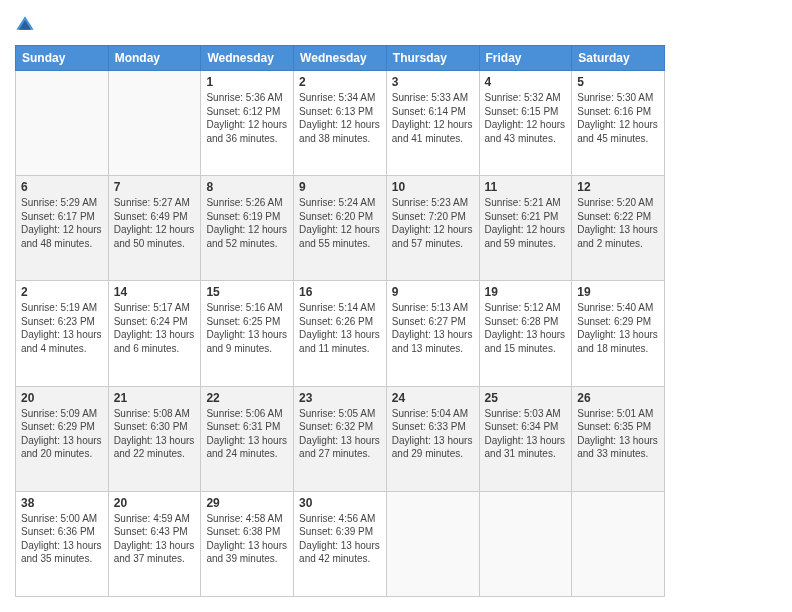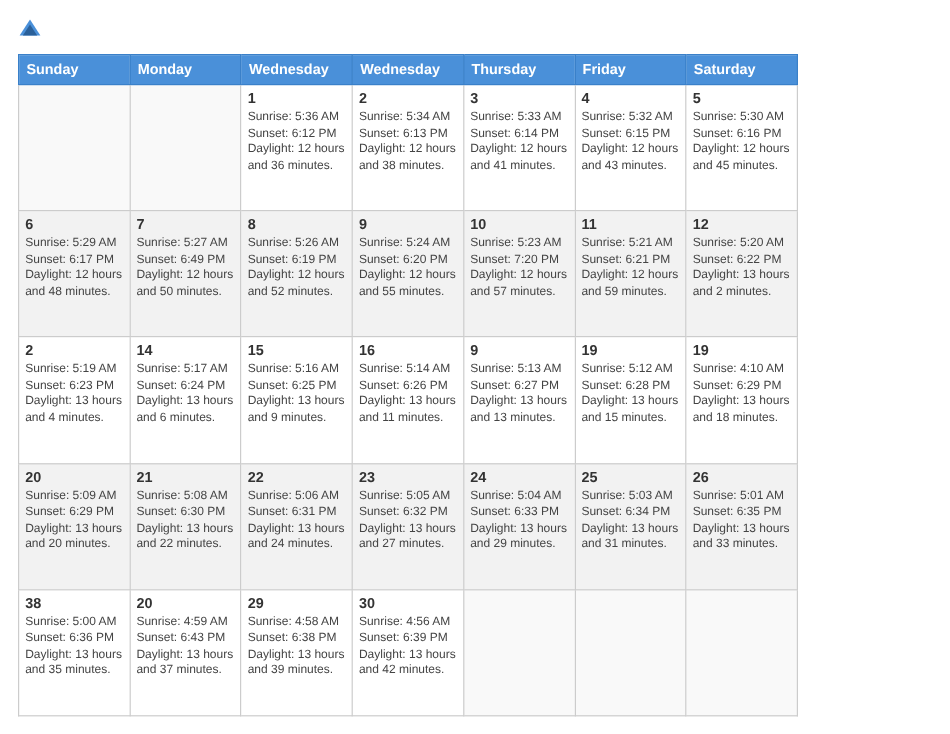--- a/index.html
+++ b/index.html
@@ -260,21 +260,21 @@
           </td>
           <td>
             <span class="day-number">19</span>
             <div class="day-info">Sunrise: 5:12 AM
 Sunset: 6:28 PM
 Daylight: 13 hours
 and 15 minutes.</div>
           </td>
           <td>
             <span class="day-number">19</span>
-            <div class="day-info">Sunrise: 4:10 AM
+            <div class="day-info">Sunrise: 5:40 AM
 Sunset: 6:29 PM
 Daylight: 13 hours
 and 18 minutes.</div>
           </td>
         </tr>
         <tr class="row-shade">
           <td>
             <span class="day-number">20</span>
             <div class="day-info">Sunrise: 5:09 AM
 Sunset: 6:29 PM

